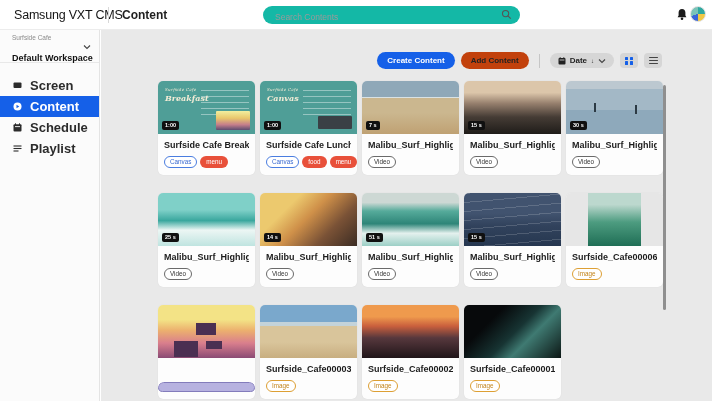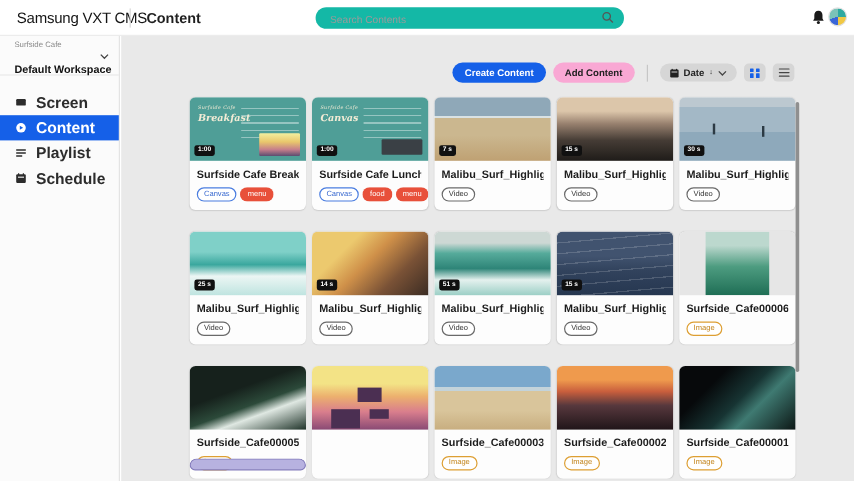--- a/index.html
+++ b/index.html
@@ -43,21 +43,21 @@
     display:flex; align-items:center; gap:8px; height:21px; padding-left:13px;
     font-size:13px; font-weight:600; color:#2c2c2c; cursor:pointer; --row-bg:#fbfbfb;
   }
   .nav-item.active { background:#1560e8; color:#fff; --row-bg:#1560e8; }
   .nav-icon { width:9px; height:9px; flex:0 0 auto; }
   
   .main { position:absolute; left:101px; right:0; top:30px; bottom:0; background:#e9e9e9; }
   .toolbar { display:flex; justify-content:flex-end; align-items:center; gap:6px; padding:22px 50px 0 0; height:39px; }
   .btn { border:none; border-radius:9px; font-family:"Liberation Sans",sans-serif; font-size:8px; font-weight:700; padding:4px 10px; cursor:pointer; }
   .btn-primary { background:#1560e8; color:#fff; }
-  .btn-secondary { background:#f9a8d4; color:#222; }
+  .btn-secondary { background:#c2410c; color:#222; }
   .toolbar-sep { width:1px; height:14px; background:#c6c6c6; margin:0 4px; }
   .date-pill { display:flex; align-items:center; gap:4px; background:#d6d6d6; border-radius:9px; padding:3px 8px; font-size:8px; font-weight:700; color:#222; cursor:pointer; }
   .date-dir { font-size:6px; }
   .view-btn { width:18px; height:15px; border:none; border-radius:4px; background:#d6d6d6; cursor:pointer; display:flex; align-items:center; justify-content:center; padding:0; }
   .grid-glyph { width:8px; height:8px; display:grid; grid-template-columns:1fr 1fr; gap:1.5px; }
   .grid-glyph i { background:#1560e8; border-radius:0.5px; }
   .list-glyph { width:9px; height:7px; display:flex; flex-direction:column; justify-content:space-between; }
   .list-glyph i { height:1.3px; background:#444; border-radius:1px; }
   
   .grid { margin:12px 0 0 57px; width:505px; display:flex; flex-wrap:wrap; gap:18px 5px; }
@@ -167,38 +167,38 @@
         <span class="nav-icon">
           <svg viewBox="0 0 9 9" width="9" height="9">
               <circle cx="4.5" cy="4.5" r="4" fill="currentColor"></circle>
               <polygon points="3.5,2.8 6.3,4.5 3.5,6.2" fill="#1560e8"></polygon>
             </svg>
         </span>
         <span>Content</span>
       </div>
       <div class="nav-item">
         <span class="nav-icon">
-          <svg viewBox="0 0 9 9" width="9" height="9" stroke="currentColor" stroke-width="1.1">
-              <line x1="0.5" y1="2" x2="8.5" y2="2"></line>
-              <line x1="0.5" y1="4.5" x2="8.5" y2="4.5"></line>
-              <line x1="0.5" y1="7" x2="5.5" y2="7"></line>
-            </svg>
-        </span>
-        <span>Playlist</span>
-      </div>
-      <div class="nav-item">
-        <span class="nav-icon">
           <svg viewBox="0 0 9 9" width="9" height="9">
               <rect x="0.5" y="1.2" width="8" height="7.3" rx="1" fill="currentColor"></rect>
               <line x1="2.5" y1="0.3" x2="2.5" y2="2.2" stroke="currentColor" stroke-width="1"></line>
               <line x1="6.5" y1="0.3" x2="6.5" y2="2.2" stroke="currentColor" stroke-width="1"></line>
               <rect x="2" y="3.2" width="5" height="0.9" fill="var(--row-bg,#fbfbfb)"></rect>
             </svg>
         </span>
         <span>Schedule</span>
+      </div>
+      <div class="nav-item">
+        <span class="nav-icon">
+          <svg viewBox="0 0 9 9" width="9" height="9" stroke="currentColor" stroke-width="1.1">
+              <line x1="0.5" y1="2" x2="8.5" y2="2"></line>
+              <line x1="0.5" y1="4.5" x2="8.5" y2="4.5"></line>
+              <line x1="0.5" y1="7" x2="5.5" y2="7"></line>
+            </svg>
+        </span>
+        <span>Playlist</span>
       </div>
     </nav>
   </aside>
 
   <main class="main">
     <div class="toolbar">
       <button class="btn btn-primary">Create Content</button>
       <button class="btn btn-secondary">Add Content</button>
       <span class="toolbar-sep"></span>
       <div class="date-pill">
@@ -357,32 +357,20 @@
       
     </div>
     <div class="card-body">
       <div class="card-title">Surfside_Cafe00006</div>
       <div class="tags">
               <span class="tag tag-image">Image</span>
             </div>
     </div>
   </div>
         <div class="card">
-    <div class="thumb th-dark-surf-action">
-      
-      
-    </div>
-    <div class="card-body">
-      <div class="card-title">Surfside_Cafe00005</div>
-      <div class="tags">
-              <span class="tag tag-image">Image</span>
-            </div>
-    </div>
-  </div>
-        <div class="card">
     <div class="thumb th-lifeguard-tower">
       
       
     </div>
   </div>
         <div class="card">
     <div class="thumb th-beach-sky">
       
       
     </div>

